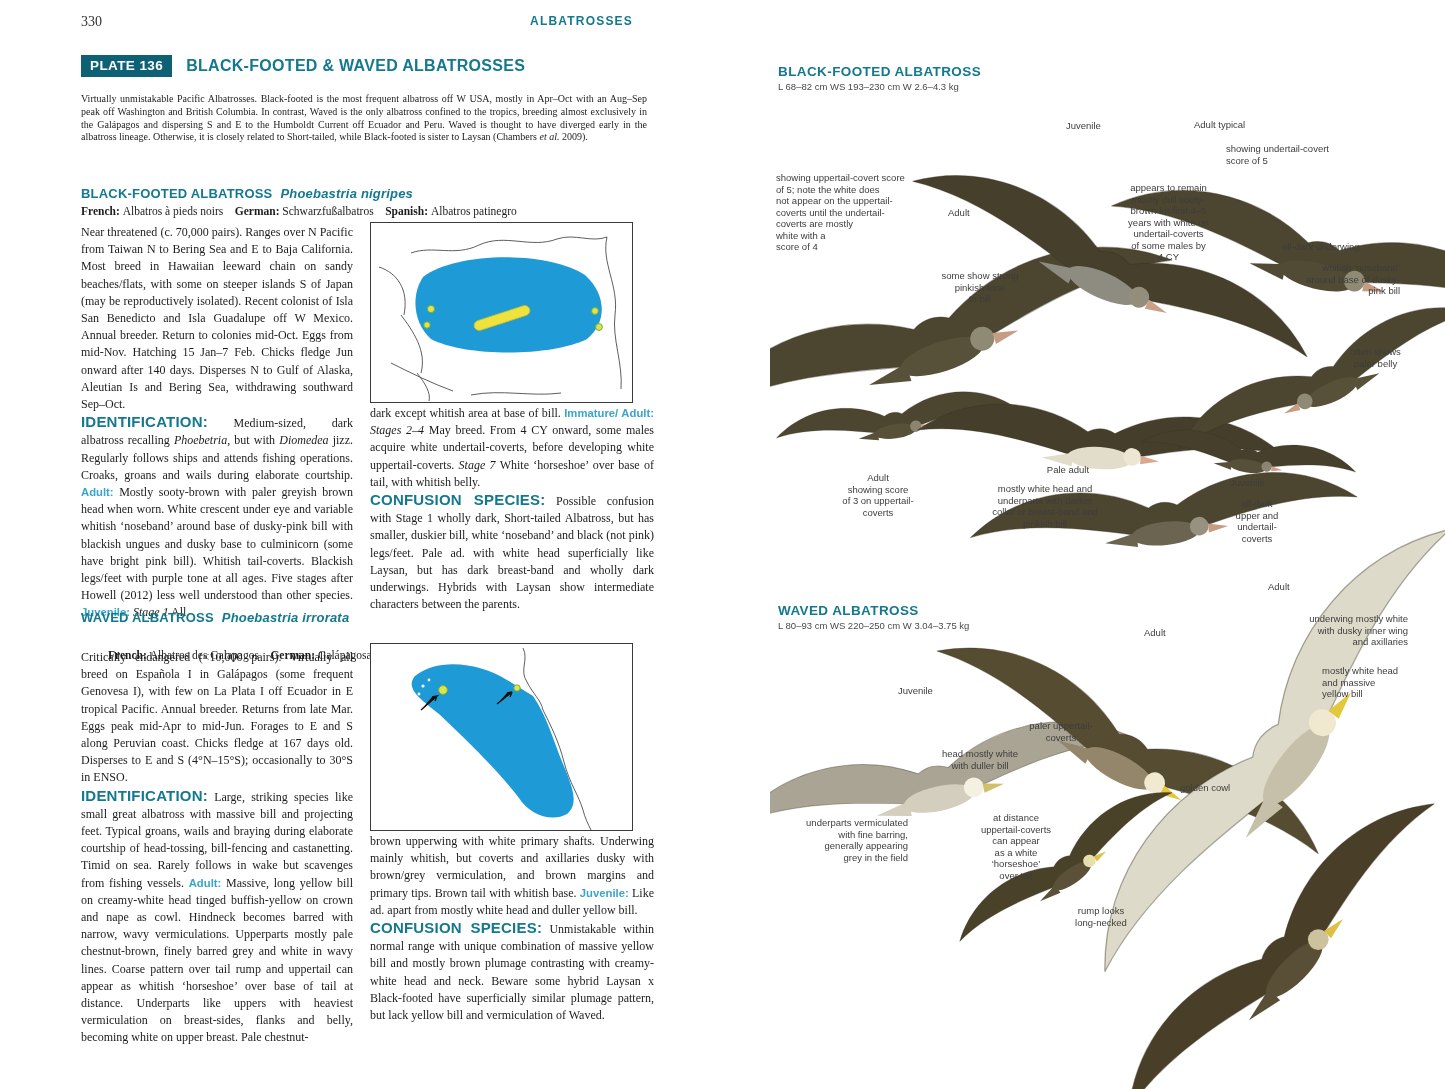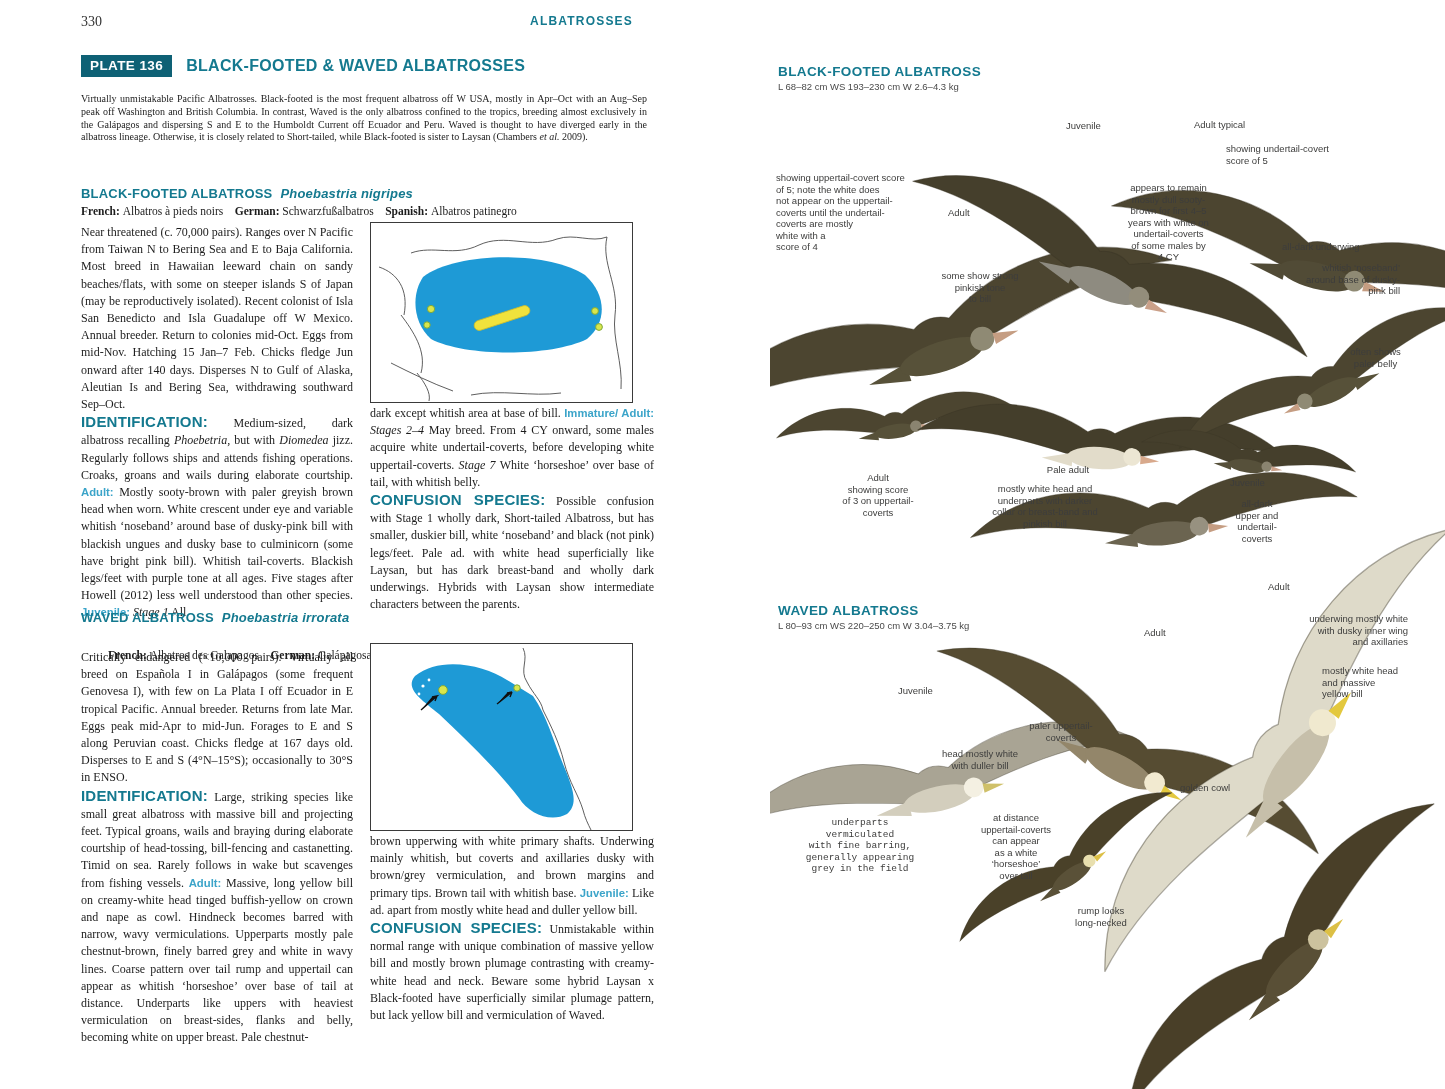--- a/index.html
+++ b/index.html
@@ -264,21 +264,21 @@
       <div class="ann" style="left: 374px; top: 567px; width: 40px; text-align: left;">Adult</div>
       <div class="ann" style="left: 552px; top: 605px; width: 100px; text-align: left;">mostly white head
 and massive
 yellow bill</div>
       <div class="ann" style="left: 128px; top: 625px; width: 60px; text-align: left;">Juvenile</div>
       <div class="ann" style="left: 246px; top: 660px; width: 90px; text-align: center;">paler uppertail-
 coverts</div>
       <div class="ann" style="left: 155px; top: 664px; width: 110px; text-align: center; margin-top: 24px;">head mostly white
 with duller bill</div>
       <div class="ann" style="left: 410px; top: 722px; width: 75px; text-align: left;">golden cowl</div>
-      <div class="ann" style="left: 26px; top: 757px; width: 128px; text-align: center; font-family: Liberation Mono, monospace;">underparts vermiculated
+      <div class="ann" style="left: 10px; top: 757px; width: 128px; text-align: right;">underparts vermiculated
 with fine barring,
 generally appearing
 grey in the field</div>
       <div class="ann" style="left: 196px; top: 752px; width: 100px; text-align: center;">at distance
 uppertail-coverts
 can appear
 as a white
 ‘horseshoe’
 over tail</div>
       <div class="ann" style="left: 286px; top: 845px; width: 90px; text-align: center;">rump looks

